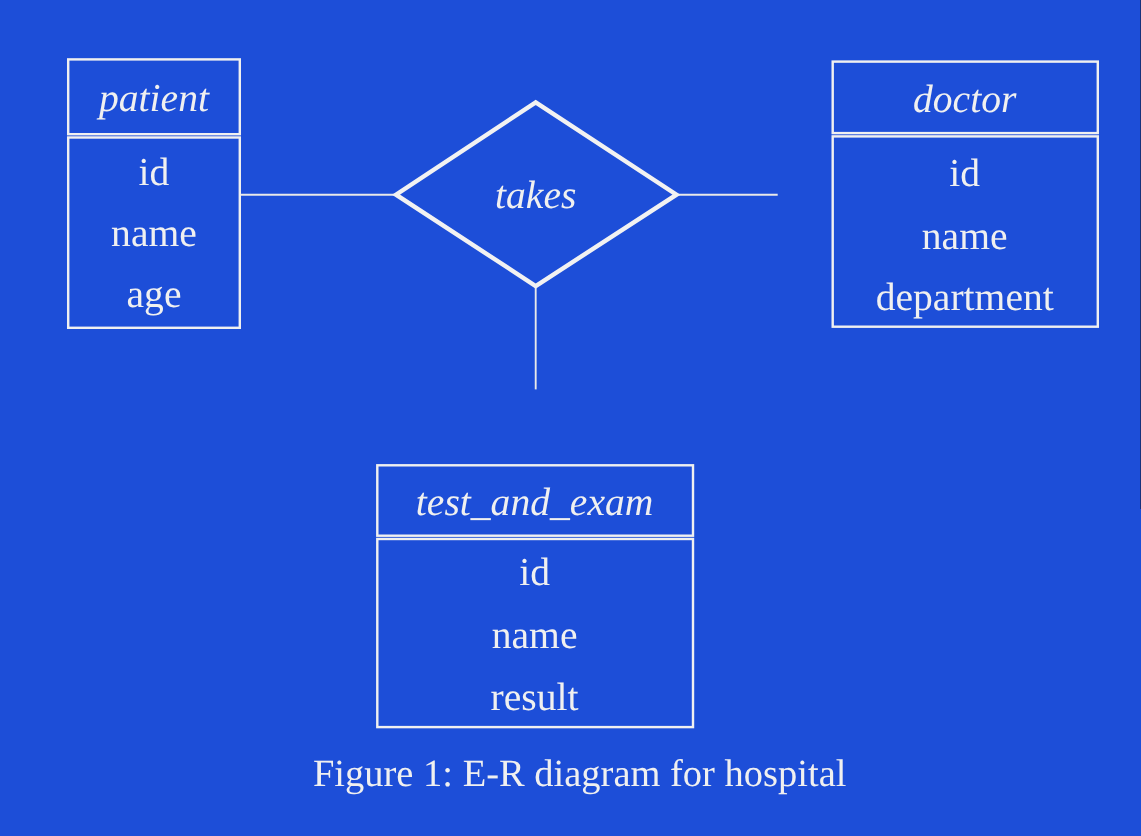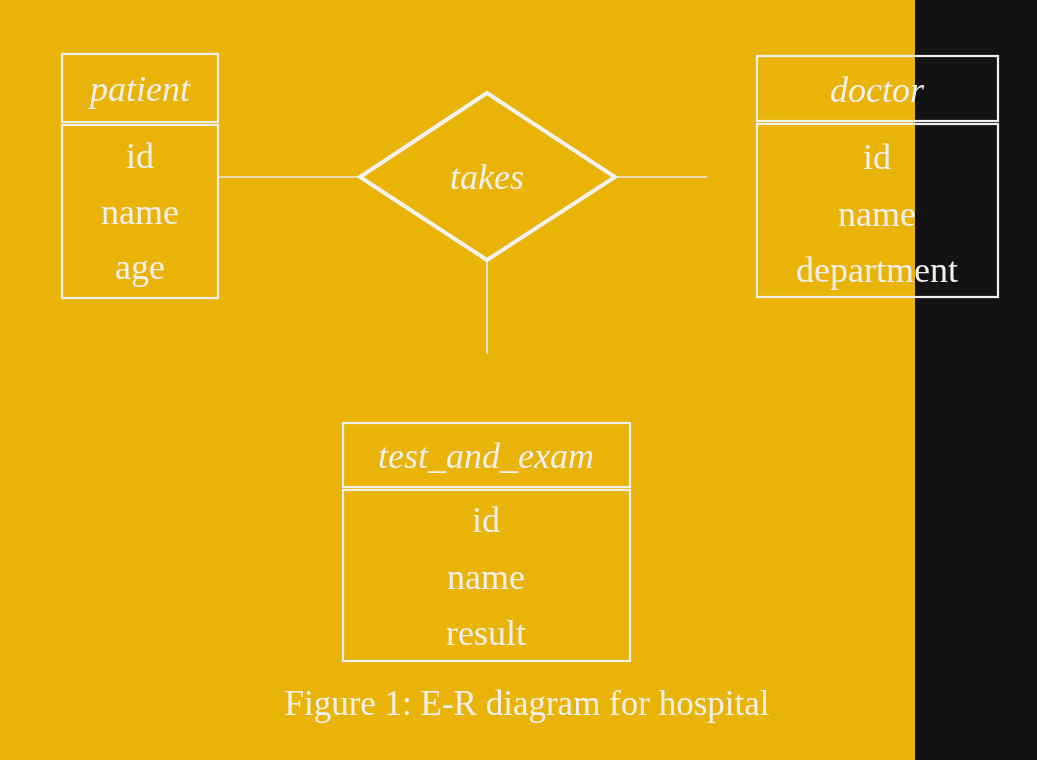--- a/index.html
+++ b/index.html
@@ -5,23 +5,23 @@
   html, body {
     margin: 0;
     padding: 0;
     width: 1037px;
     height: 760px;
     background: #131313;
     overflow: hidden;
   }
   .stage {
     position: relative;
-    width: 915px;
+    width: 1037px;
     height: 760px;
-    background: #eab308;
+    background: #1d4ed8;
   }
   svg text {
     font-family: "Liberation Serif", "DejaVu Serif", serif;
     fill: #f0f0f0;
   }
   .entity-name  { font-size: 36px; font-style: italic; }
   .attr         { font-size: 36px; }
   .rel-name     { font-size: 36px; font-style: italic; }
   .caption-text { font-size: 35px; }
   .box    { fill: none; stroke: #f0f0f0; stroke-width: 2.2; }

